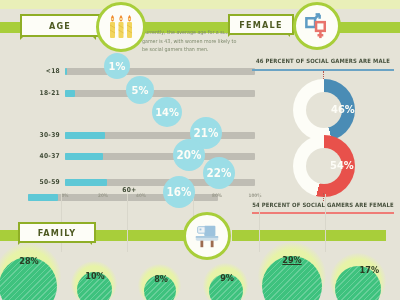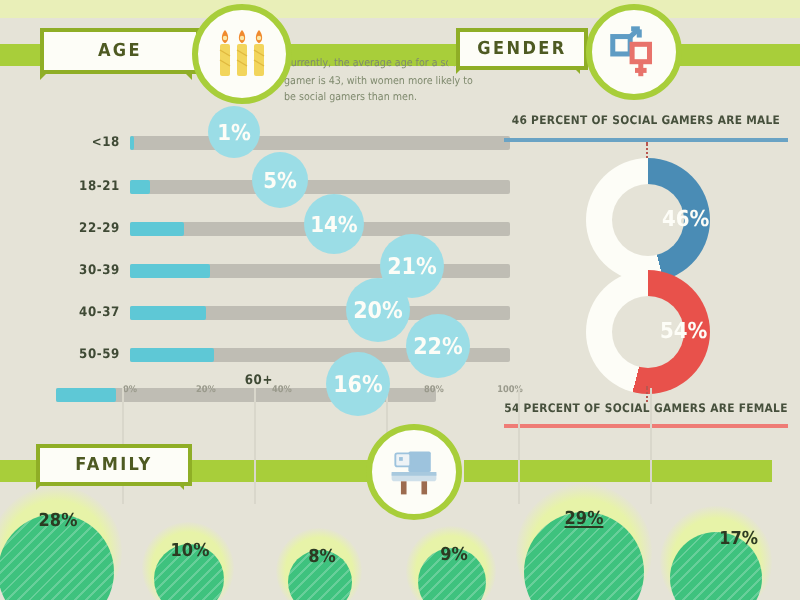--- a/index.html
+++ b/index.html
@@ -135,39 +135,33 @@
     <div class="bar-track">
       <div class="bar-fill" style="width:1.9px;"></div>
     </div>
   </div>
   <div class="bar-row" style="top:84px;">
     <div class="bar-cat">18-21</div>
     <div class="bar-track">
       <div class="bar-fill" style="width:9.5px;"></div>
     </div>
   </div>
-  <div class="bar-row" style="top:105px;">
-    <div class="bar-cat">22-29</div>
-    <div class="bar-track">
-      <div class="bar-fill" style="width:26.6px;"></div>
-    </div>
-  </div>
   <div class="bar-row" style="top:126px;justify-content:flex-end;">
     <div class="bar-cat">30-39</div>
     <div class="bar-track">
       <div class="bar-fill" style="width:39.9px;"></div>
     </div>
   </div>
   <div class="bar-row" style="top:147px;">
     <div class="bar-cat">40-37</div>
     <div class="bar-track">
       <div class="bar-fill" style="width:38px;"></div>
     </div>
   </div>
-  <div class="bar-row" style="top:168px;">
+  <div class="bar-row" style="top:168px;align-items:flex-end;">
     <div class="bar-cat">50-59</div>
     <div class="bar-track">
       <div class="bar-fill" style="width:41.8px;"></div>
     </div>
   </div>
   <div class="bar-row" style="top:186px;flex-direction:column;">
     <div class="bar-cat">60+</div>
     <div class="bar-track">
       <div class="bar-fill" style="width:30.4px;"></div>
     </div>
@@ -201,21 +195,21 @@
     <div class="axis-tick" style="left:40%;">40%</div>
     <div class="axis-tick" style="left:60%;">60%</div>
     <div class="axis-tick" style="left:80%;">80%</div>
     <div class="axis-tick" style="left:100%;">100%</div>
   </div>
 
   <div class="ribbon-bar" style="left:224px;top:22px;width:68px;"></div>
   <div class="ribbon-bar" style="left:336px;top:22px;width:64px;"></div>
 
   <div class="banner" style="left:228px;top:14px;width:62px;height:17px;">
-    <span class="banner-label">GENDER</span>
+    <span class="banner-label">FEMALE</span>
   </div>
   <div class="banner-tail" style="left:228px;top:31px;border-width:6px 6px 0 0;border-color:#8fae26 transparent transparent transparent;"></div>
   <div class="banner-tail" style="left:284px;top:31px;border-width:6px 0 0 6px;border-color:#8fae26 transparent transparent transparent;"></div>
 
   <div class="icon-badge" style="left:293px;top:2px;width:42px;height:42px;">
     <svg width="29" height="29" viewBox="0 0 30 30">
       <g fill="none" stroke="#5e9cc4" stroke-width="2.6">
         <rect x="3.5" y="6.5" width="9" height="9"></rect>
         <line x1="12" y1="7" x2="17" y2="2.5"></line>
         <line x1="13" y1="2.5" x2="17.5" y2="2.5"></line>

